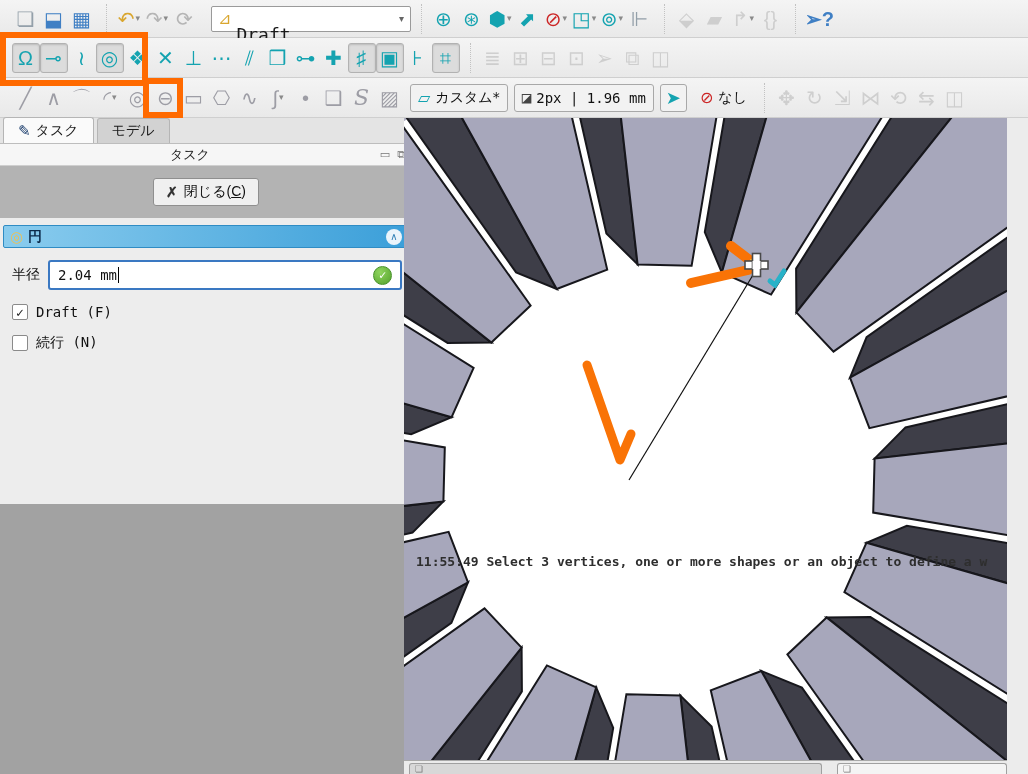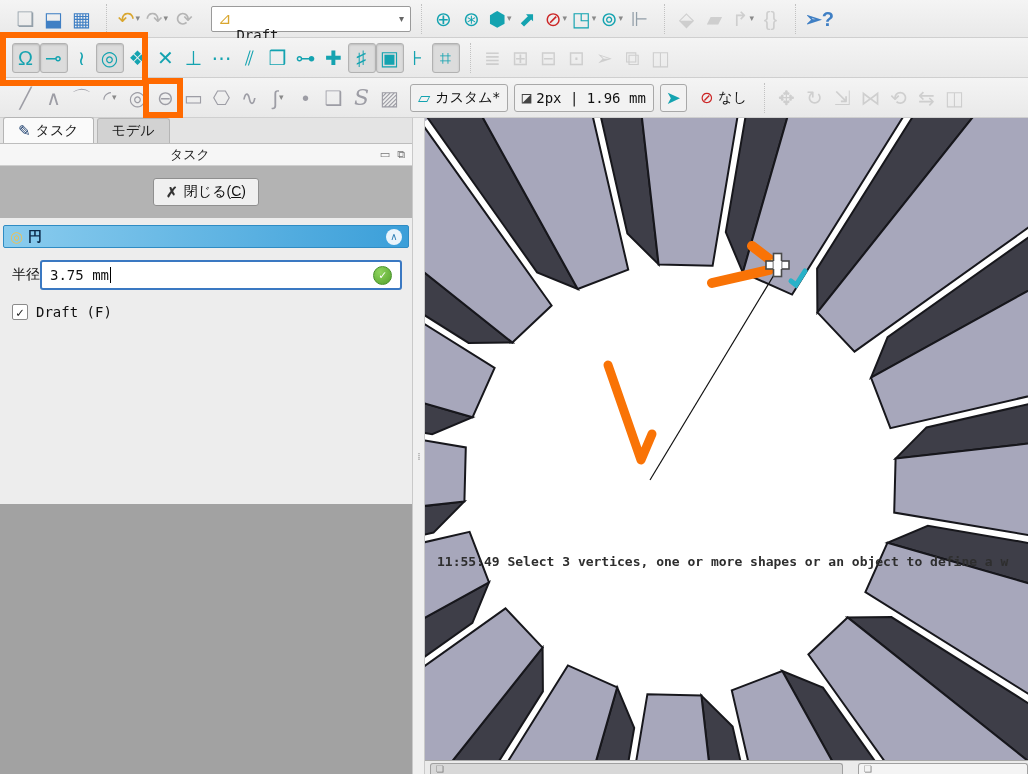--- a/index.html
+++ b/index.html
@@ -21,21 +21,21 @@
   .tbtn .car { font-size:9px; color:#8a8a8a; margin-left:1px; }
   .tbtn.pressed { background:#dcdcdc; border-color:#b2b2b2; box-shadow:inset 0 1px 2px rgba(0,0,0,.15); }
   .c-teal { color:#14a3b0; } .c-gold { color:#d9a62e; } .c-silver { color:#b5b5b5; }
   .c-blue { color:#3f7fc4; } .c-red { color:#cc2626; } .c-slate { color:#94a0aa; }
   .c-ash { color:#9d9da5; } .dis { opacity:.55; filter:grayscale(1); }
   .serifS { font-family:"DejaVu Serif", serif; font-style:italic; font-size:22px; }
 
   .combo { display:flex; align-items:center; height:26px; width:200px; margin-left:12px;
     background:#fff; border:1px solid #9a9a9a; border-radius:2px; padding:0 6px; }
   .combo .wbico { color:#d9a62e; font-size:16px; margin-right:5px; }
-  .combo .lbl { font-size:14px; color:#1a1a1a; flex:1; font-family:"DejaVu Sans Mono", monospace;margin-top:32px; }
+  .combo .lbl { font-size:18px; color:#1a1a1a; flex:1; font-family:"DejaVu Sans Mono", monospace;margin-top:32px; }
   .combo .car { font-size:10px; color:#666; }
 
   .stylebtn { display:flex; align-items:center; height:28px; background:#f2f2f2;
     border:1px solid #a8a8a8; border-radius:3px; padding:0 7px; margin-left:6px;
     font-size:14px; color:#111; white-space:nowrap; }
   .stylebtn .ico { margin-right:5px; font-size:16px; }
   .plain { border:none; background:transparent; }
   .mono { font-family:"DejaVu Sans Mono", monospace; }
 
   
@@ -64,21 +64,21 @@
   .accel { text-decoration:underline; }
 
   #taskarea { position:absolute; left:0; top:100px; width:412px; height:286px; background:#ededed; }
   #circlehdr { margin:7px 3px 0 3px; height:23px; border-radius:2px;
     background:linear-gradient(90deg,#8accee,#3b9fd9); display:flex; align-items:center;
     padding:0 6px; border:1px solid #2f8cc4; }
   #circlehdr .cico { color:#f0c050; font-size:15px; margin-right:5px; }
   #circlehdr .ctitle { flex:1; font-size:14px; font-weight:bold; color:#0b2a4a; }
   #circlehdr .coll { width:16px; height:16px; border-radius:50%; background:#eaf4fb;
     color:#2f7fb5; font-size:10px; display:flex; align-items:center; justify-content:center; }
-  #radrow { display:flex; align-items:center; margin:12px 10px 0 12px; }
+  #radrow { display:flex; align-items:center; margin:12px 10px 0 12px; gap:8px; }
   #radrow .rlabel { font-size:14px; color:#111; }
   #radinput { flex:1; height:30px; background:#fff; border:2px solid #3a78c2; border-radius:3px;
     display:flex; align-items:center; padding:0 8px;
     font-family:"DejaVu Sans Mono", monospace; font-size:14px; color:#111; }
   #radinput .caret { display:inline-block; width:1px; height:16px; background:#000; margin-left:1px; }
   #radinput .ok { margin-left:auto; width:19px; height:19px; border-radius:50%;
     background:radial-gradient(circle at 35% 30%, #8fd45e, #54a22b); border:1px solid #47922a;
     color:#fff; font-size:12px; font-weight:bold; display:flex; align-items:center; justify-content:center; }
   .chkrow { display:flex; align-items:center; gap:8px; margin:14px 0 0 12px;
     font-family:"DejaVu Sans Mono", monospace; font-size:14px; color:#111; }
@@ -86,21 +86,21 @@
     display:flex; align-items:center; justify-content:center; font-size:13px; font-weight:bold; color:#222; }
 
   
   #splitter { position:absolute; left:412px; top:118px; width:13px; height:656px; background:#f0f0f0;
     border-left:1px solid #c9c9c9; border-right:1px solid #c9c9c9;
     display:flex; align-items:center; justify-content:center; color:#9a9a9a; font-size:11px;
     letter-spacing:-1px; }
   #splitter span { transform:translateY(10px); }
 
   
-  #viewport { position:absolute; left:425px; top:118px; width:603px; height:656px; background:#fff; overflow:hidden; }
+  #viewport { position:absolute; left:404px; top:118px; width:603px; height:656px; background:#fff; overflow:hidden; }
   #gear-svg, #annot-svg { position:absolute; left:0; top:0; }
   #status { position:absolute; left:12px; top:436px; width:620px; z-index:5;
     font-family:"DejaVu Sans Mono", monospace; font-weight:bold; font-size:13px; color:#2e2e2e;
     white-space:nowrap; }
   #mditabs { position:absolute; left:0; bottom:0; width:603px; height:14px; background:#ebebeb;
     border-top:1px solid #a8a8a8; z-index:6; }
   .mditab { position:absolute; top:2px; height:14px; border:1px solid #a0a0a0; border-bottom:none;
     border-radius:3px 3px 0 0; font-size:9px; color:#777; padding-left:5px; }
   #mditab1 { left:5px; width:413px; background:#d8d8d8; }
   #mditab2 { left:433px; width:170px; background:#f4f4f4; }
@@ -442,28 +442,32 @@
   </div>
   <div id="taskarea">
     <div id="circlehdr">
       <span class="cico">◎</span>
       <span class="ctitle">円</span>
       <span class="coll">∧</span>
     </div>
     <div id="radrow">
       <span class="rlabel">半径</span>
       <div id="radinput">
-        <span>3.75 mm</span>
+        <span>2.04 mm</span>
         <span class="caret"></span>
         <span class="ok">✓</span>
       </div>
     </div>
     <div class="chkrow">
       <span class="chk">✓</span>
       <span>Draft (F)</span>
+    </div>
+    <div class="chkrow">
+      <span class="chk"></span>
+      <span>続行 (N)</span>
     </div>
   </div>
 </div>
 
 <div id="splitter">
     <span>⁞</span>
   </div>
 
 <div id="viewport">
   <svg id="gear-svg" width="603" height="642" viewBox="0 0 603 642">

